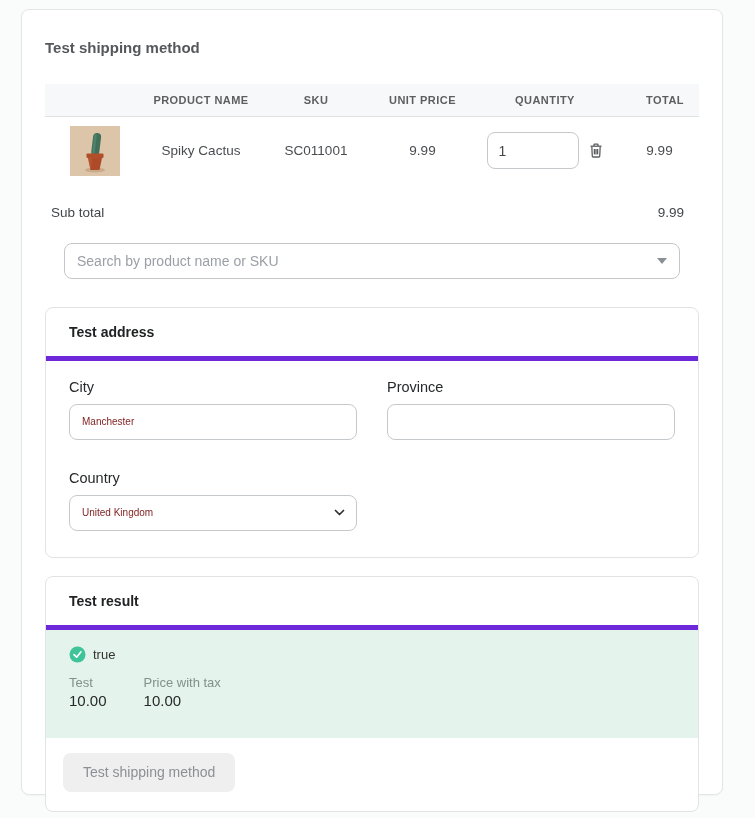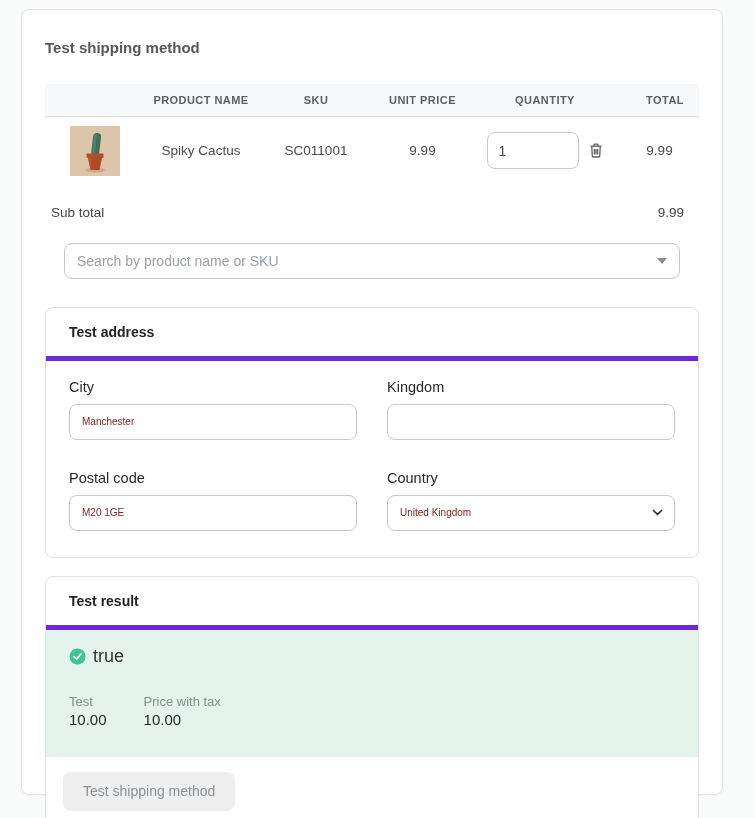--- a/index.html
+++ b/index.html
@@ -91,21 +91,21 @@
   }
   .select-wrap { position: relative; }
   .select-input { appearance: none; -webkit-appearance: none; padding-right: 30px; }
   .select-chevron { position: absolute; right: 11px; top: 11px; pointer-events: none; }
   
   .result-card { margin-top: 18px; }
   .result-green { background: #e4f3ec; padding: 13px 23px 29px; }
   .mini-label { font-size: 13px; color: #82918b; }
   .eligible-row {
     display: flex; align-items: center; gap: 7px;
-    font-size: 18px; color: #33362f; margin: 3px 0 27px;
+    font-size: 13px; color: #33362f; margin: 3px 0 12px;
   }
   .price-cols { display: flex; gap: 37px; }
   .price-value { font-size: 15px; color: #26282a; margin-top: 2px; }
   .result-footer { padding: 15px 17px 19px; }
   .test-btn {
     height: 39px; padding: 0 20px;
     background: #efeff0; border: none; border-radius: 8px;
     font-size: 14px; color: #8b9095; cursor: pointer;
     font-family: "Liberation Sans", sans-serif;
   }
@@ -188,26 +188,22 @@
 
   <section class="inner-card">
     <div class="inner-card-header">Test address</div>
     <div class="address-body">
       <div class="field-grid">
         <div class="field">
           <label>City</label>
           <input class="text-input" type="text" value="Manchester" style="">
         </div>
         <div class="field">
-          <label>Kingdom</label>
+          <label>Province</label>
           <input class="text-input" type="text" value="" style="">
-        </div>
-        <div class="field">
-          <label>Postal code</label>
-          <input class="text-input" type="text" value="M20 1GE" style="">
         </div>
         <div class="field">
           <label>Country</label>
           <div class="select-wrap">
             <select class="select-input">
               <option>United Kingdom</option>
             </select>
             <span class="select-chevron">
               <svg width="13" height="13" viewBox="0 0 13 13" fill="none" stroke="#2c2e30" stroke-width="1.7" stroke-linecap="round" stroke-linejoin="round">
                 <path d="M2.5 4.5 L6.5 8.5 L10.5 4.5"></path>

